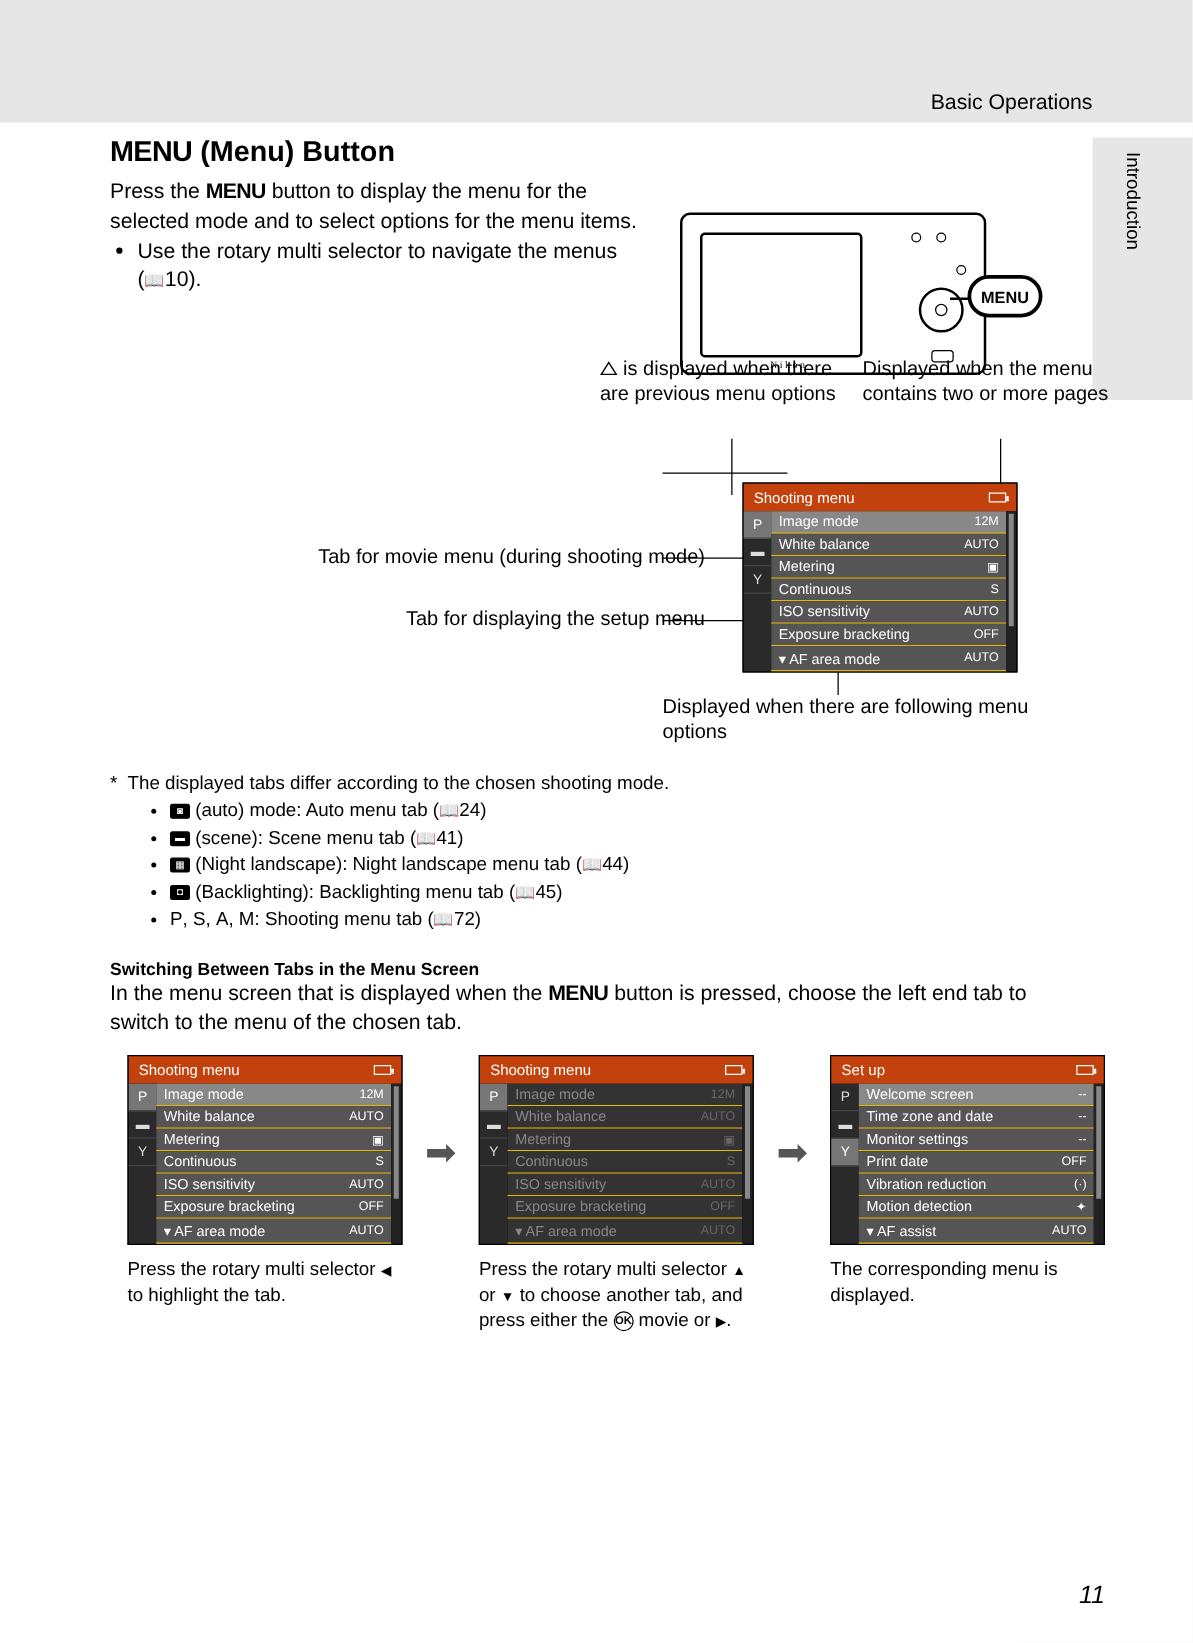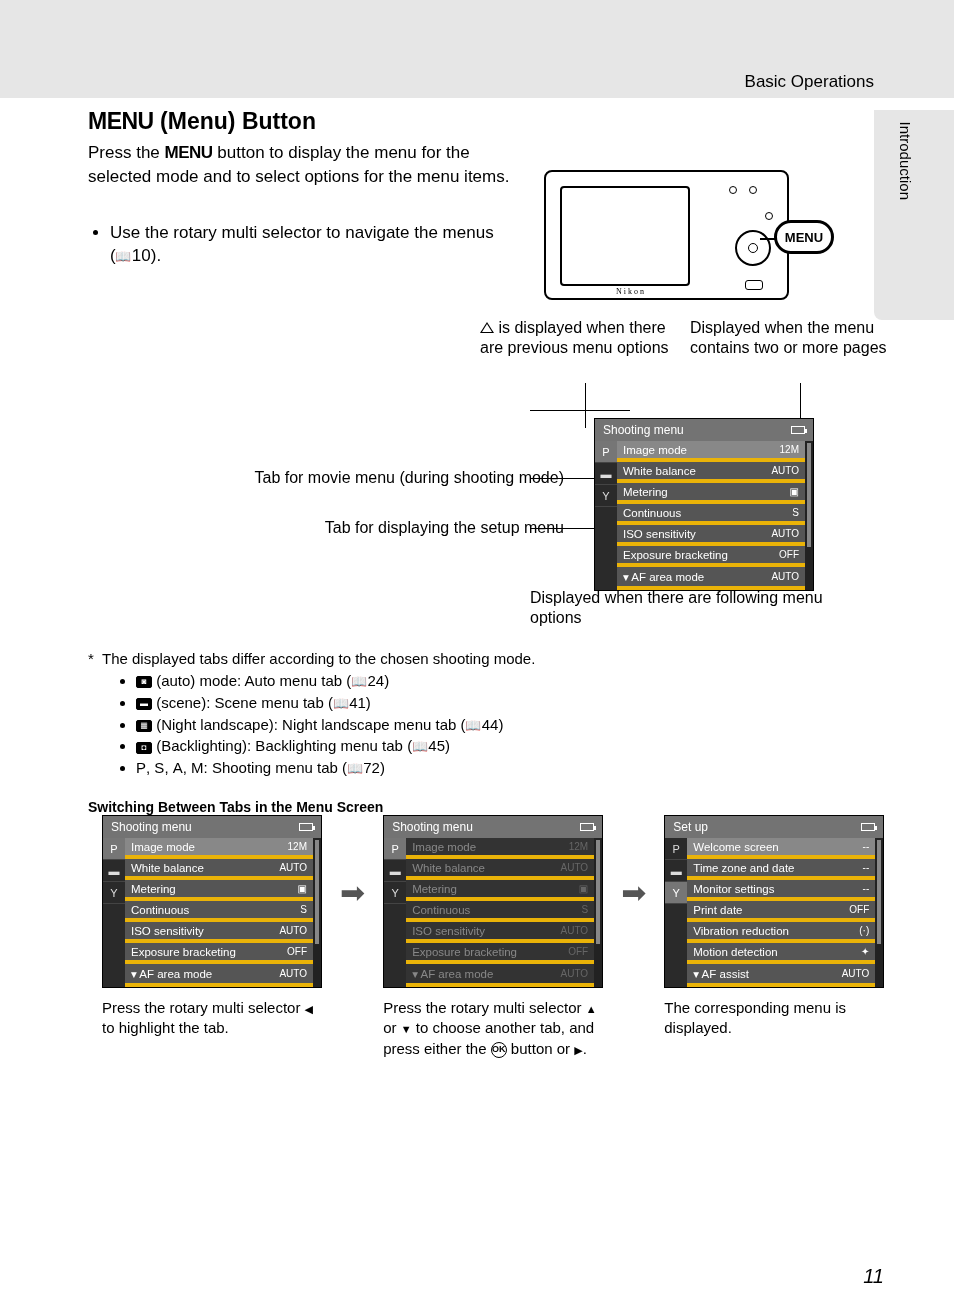--- a/index.html
+++ b/index.html
@@ -5,21 +5,21 @@
   * { box-sizing: border-box; margin: 0; padding: 0; }
   body { font-family: "Helvetica Neue", Arial, sans-serif; font-size: 16px; color: #000; background: #f0f0f0; width: 954px; }
   .page { background: #fff; width: 954px; min-height: 1314px; position: relative; padding: 60px 60px 40px 30px; }
   .grey-block { position: absolute; left:0; top:0; width:100%; height:98px; background:#e6e6e6; }
   .side-tab { position:absolute; right:0; top:110px; width:80px; height:210px; background:#e6e6e6; border-radius: 0 0 0 8px; }
   .side-tab-label { position:absolute; right:40px; top:200px; transform: rotate(90deg); transform-origin: right top; font-size:15px; }
   .header-right { position:absolute; right:80px; top:72px; font-size:17px; }
   h1.section { font-family: "Helvetica Neue", Arial, sans-serif; font-weight:700; font-size:23px; margin-top:48px; margin-bottom:6px; padding-left:58px; }
   .menu-word { font-family: "Arial Narrow", Arial, sans-serif; font-weight:900; letter-spacing:-0.5px; }
   .body-text { font-size:17px; line-height:1.4; padding-left:58px; padding-right:380px; }
-  ul.bullets { padding-left:80px; padding-right:380px; list-style: disc; font-size:17px; line-height:1.4;margin-top:32px; }
+  ul.bullets { padding-left:80px; padding-right:380px; list-style: disc; font-size:17px; line-height:1.4; }
   .book-icon::before { content:"\1F4D6"; font-size:13px; vertical-align:baseline; }
 
   
   .camera-illus { position:absolute; right:120px; top:170px; width:290px; height:140px; }
   .camera-body { position:absolute; left:0; top:0; width:245px; height:130px; border:2px solid #000; border-radius:8px; background:#fff;font-family:Liberation Serif, serif; }
   .camera-screen { position:absolute; left:14px; top:14px; width:130px; height:100px; border:2px solid #000; border-radius:4px; }
   .cam-dot { position:absolute; width:8px; height:8px; border:1px solid #000; border-radius:50%; }
   .menu-badge { position:absolute; right:0; top:50px; width:60px; height:34px; border:3px solid #000; border-radius:18px; display:flex; align-items:center; justify-content:center; font-weight:900; font-family:"Arial Narrow",Arial; font-size:13px; background:#fff; }
   .menu-lead { position:absolute; left:216px; top:68px; width:20px; height:2px; background:#000; }
 
@@ -44,27 +44,27 @@
   .body-text2 { font-size:17px; line-height:1.4; padding-left:58px; padding-right:70px; margin-bottom:14px; }
 
   
   .menu-row { display:flex; gap:18px; padding-left:72px; padding-right:70px; align-items:flex-start; }
   .menu-col { width:220px; }
   .arrow-col { display:flex; align-items:center; justify-content:center; margin-top:60px; }
   .big-arrow { font-size:30px; color:#555; }
 
   
   .menu-widget { width:220px; background:#000; color:#fff; font-size:12px; border:1px solid #000; }
-  .menu-title-bar { background:#737373; color:#fff; padding:4px 8px; display:flex; justify-content:space-between; align-items:center; font-size:12px; }
+  .menu-title-bar { background:#c2410c; color:#fff; padding:4px 8px; display:flex; justify-content:space-between; align-items:center; font-size:12px; }
   .menu-rows { display:flex; }
   .menu-tabs { width:22px; background:#2a2a2a; display:flex; flex-direction:column; }
   .menu-tab { height:22px; border-bottom:1px solid #444; display:flex; align-items:center; justify-content:center; font-size:11px; color:#ddd; text-align:center; }
   .menu-tab.sel { background:#767676; color:#fff; }
   .menu-items { flex:1; }
-  .menu-item { display:flex; justify-content:space-between; padding:2.5px 6px; background:#555; border-bottom:4px solid #eab308; font-size:11.5px; }
+  .menu-item { display:flex; justify-content:space-between; padding:2.5px 6px; background:#555; border-bottom:1px solid #eab308; font-size:11.5px; }
   .menu-item.hl { background:#888; }
   .menu-item.dim { color:#888; background:#333; }
   .menu-item.dim .val { color:#666; }
   .val { font-variant: small-caps; font-size:10px; display:flex; align-items:center;}
   .scrollbar { width:8px; background:#222; position:relative; }
   .scrollbar .thumb { position:absolute; left:2px; width:4px; background:#888; }
 
   .caption { font-size:15px; line-height:1.35; margin-top:10px; }
 
   .page-num { position:absolute; right:70px; bottom:26px; font-style:italic; font-size:20px; }
@@ -192,20 +192,23 @@
     <ul id="fn-list">
         <li><span class="mode-icon">◙</span> (auto) mode: Auto menu tab (<span class="book-icon"></span>24)</li>
         <li><span class="mode-icon">▬</span> (scene): Scene menu tab (<span class="book-icon"></span>41)</li>
         <li><span class="mode-icon">▦</span> (Night landscape): Night landscape menu tab (<span class="book-icon"></span>44)</li>
         <li><span class="mode-icon">◘</span> (Backlighting): Backlighting menu tab (<span class="book-icon"></span>45)</li>
         <li><span class="psam">P</span>, <span class="psam">S</span>, <span class="psam">A</span>, <span class="psam">M</span>: Shooting menu tab (<span class="book-icon"></span>72)</li>
       </ul>
   </div>
 
   <h1 class="section2">Switching Between Tabs in the Menu Screen</h1>
+  <p class="body-text2">
+    <span>In the menu screen that is displayed when the </span><span class="menu-word">MENU</span><span> button is pressed, choose the left end tab to switch to the menu of the chosen tab.</span>
+  </p>
 
   <div class="menu-row">
     <div class="menu-col">
       <div class="menu-widget">
         <div class="menu-title-bar">
             <span>Shooting menu</span>
             <span class="battery-icon"></span>
           </div>
         <div class="menu-rows">
           <div class="menu-tabs">
@@ -298,21 +301,21 @@
                 <span>▾ AF area mode</span>
                 <span class="val">AUTO</span>
               </div>
             </div>
           <div class="scrollbar">
               <div class="thumb" style="top:2px; height:70%;"></div>
             </div>
         </div>
       </div>
       <p class="caption">
-        <span>Press the rotary multi selector </span><span class="tri-up"></span><span> or </span><span class="tri-dn"></span><span> to choose another tab, and press either the </span><span class="ok-btn">OK</span><span> button or </span><span class="tri-rt"></span><span>.</span>
+        <span>Press the rotary multi selector </span><span class="tri-up"></span><span> or </span><span class="tri-dn"></span><span> to choose another tab, and press either the </span><span class="ok-btn">OK</span><span> movie or </span><span class="tri-rt"></span><span>.</span>
       </p>
     </div>
 
     <div class="arrow-col">
         <span class="big-arrow">➡</span>
       </div>
 
     <div class="menu-col">
       <div class="menu-widget">
         <div class="menu-title-bar">

